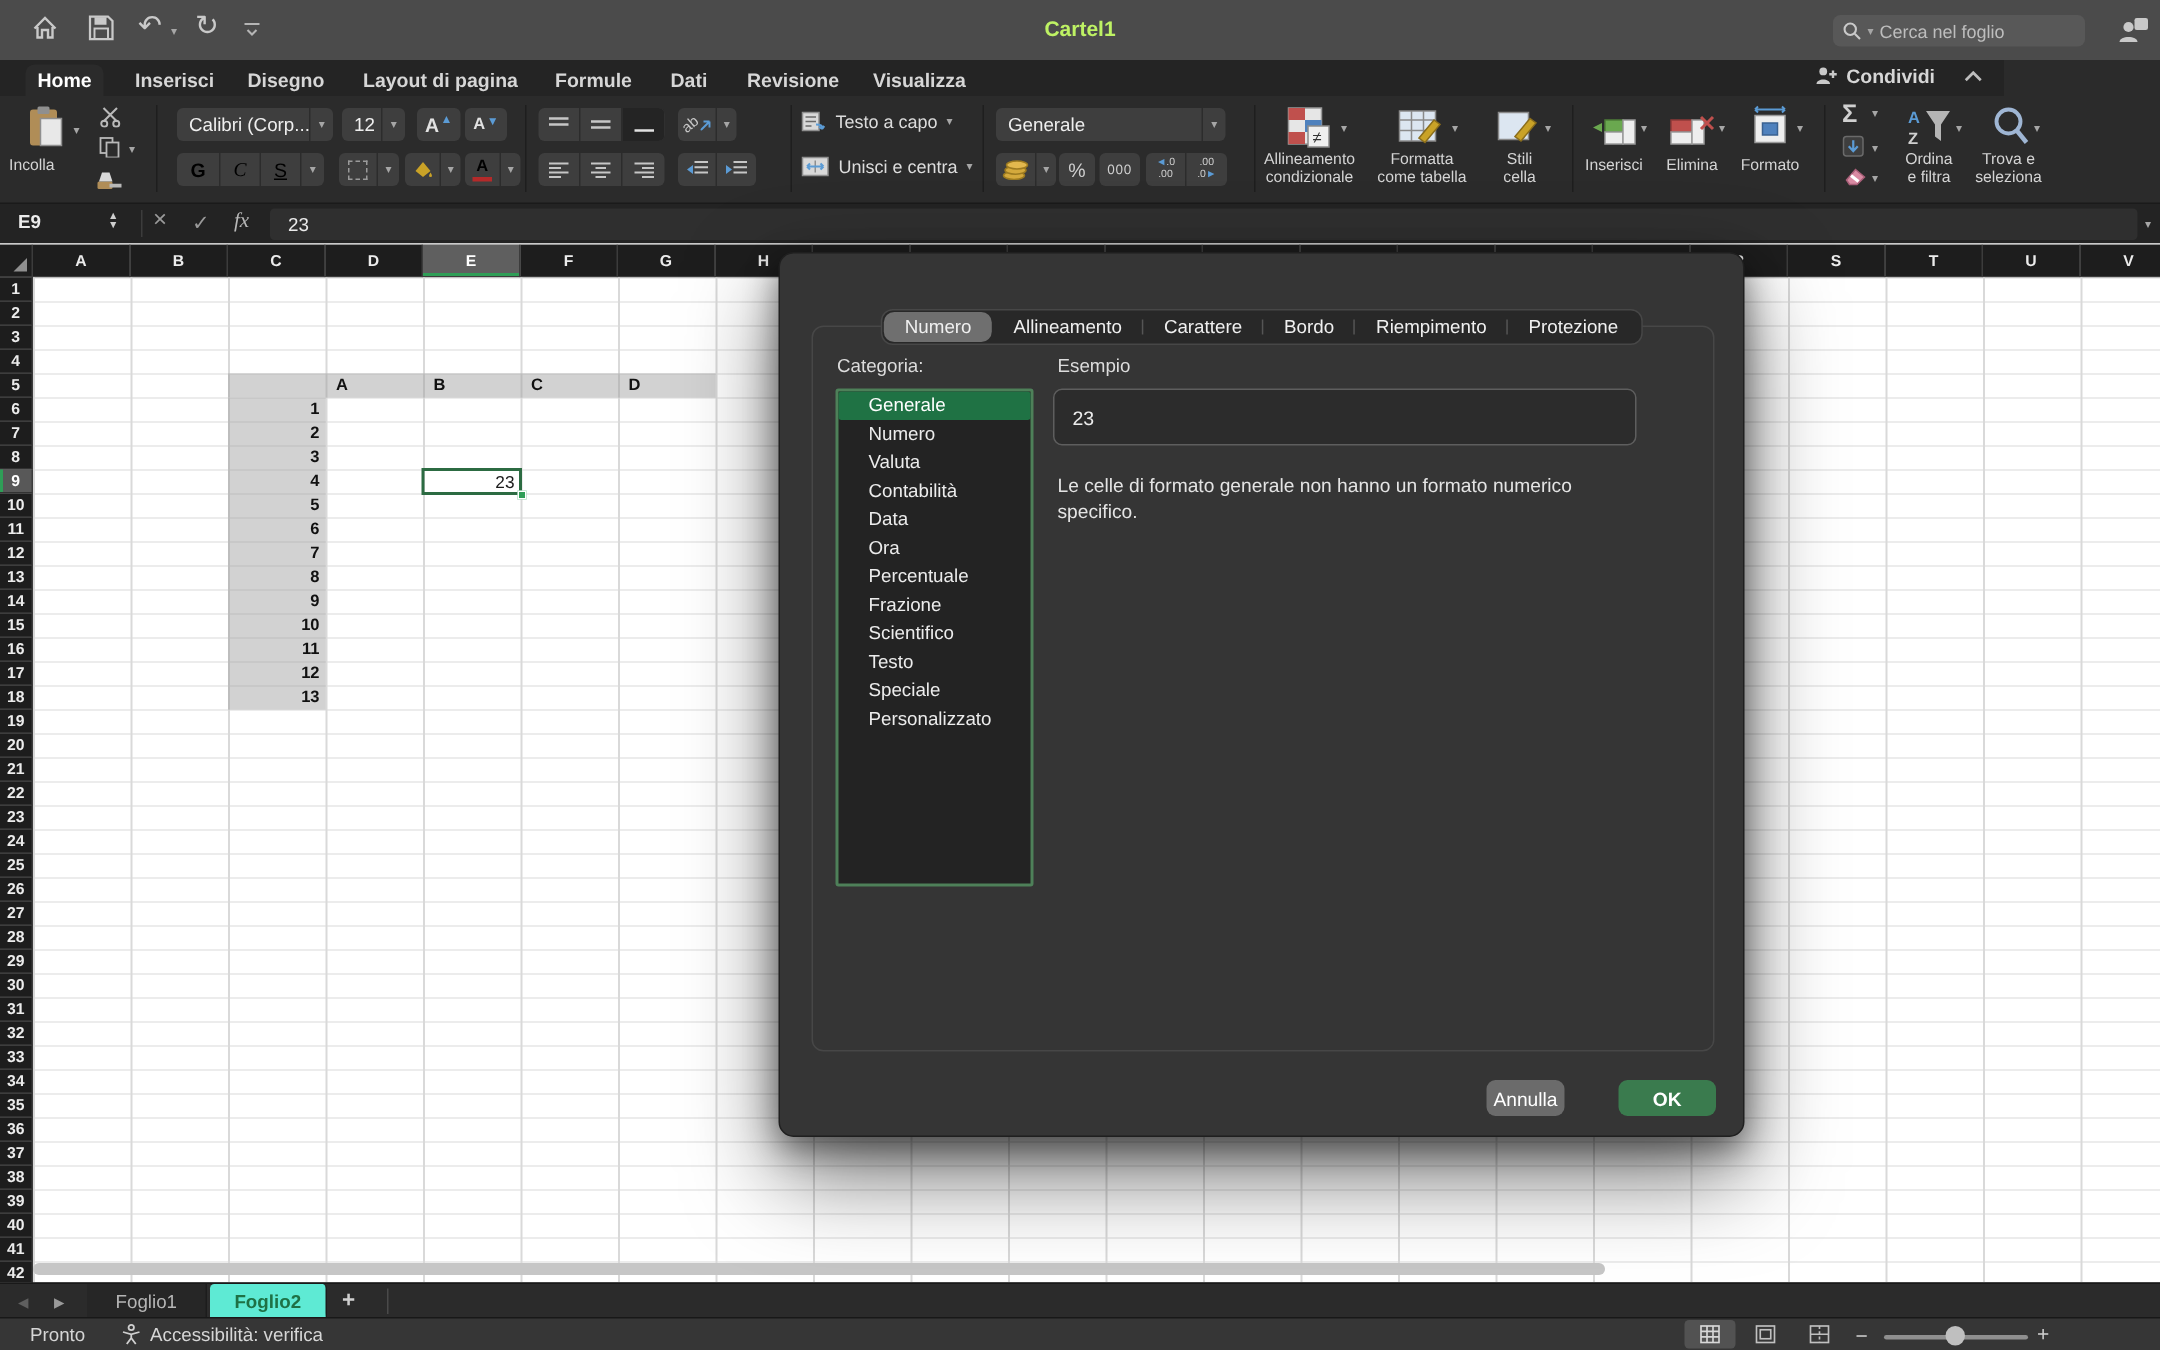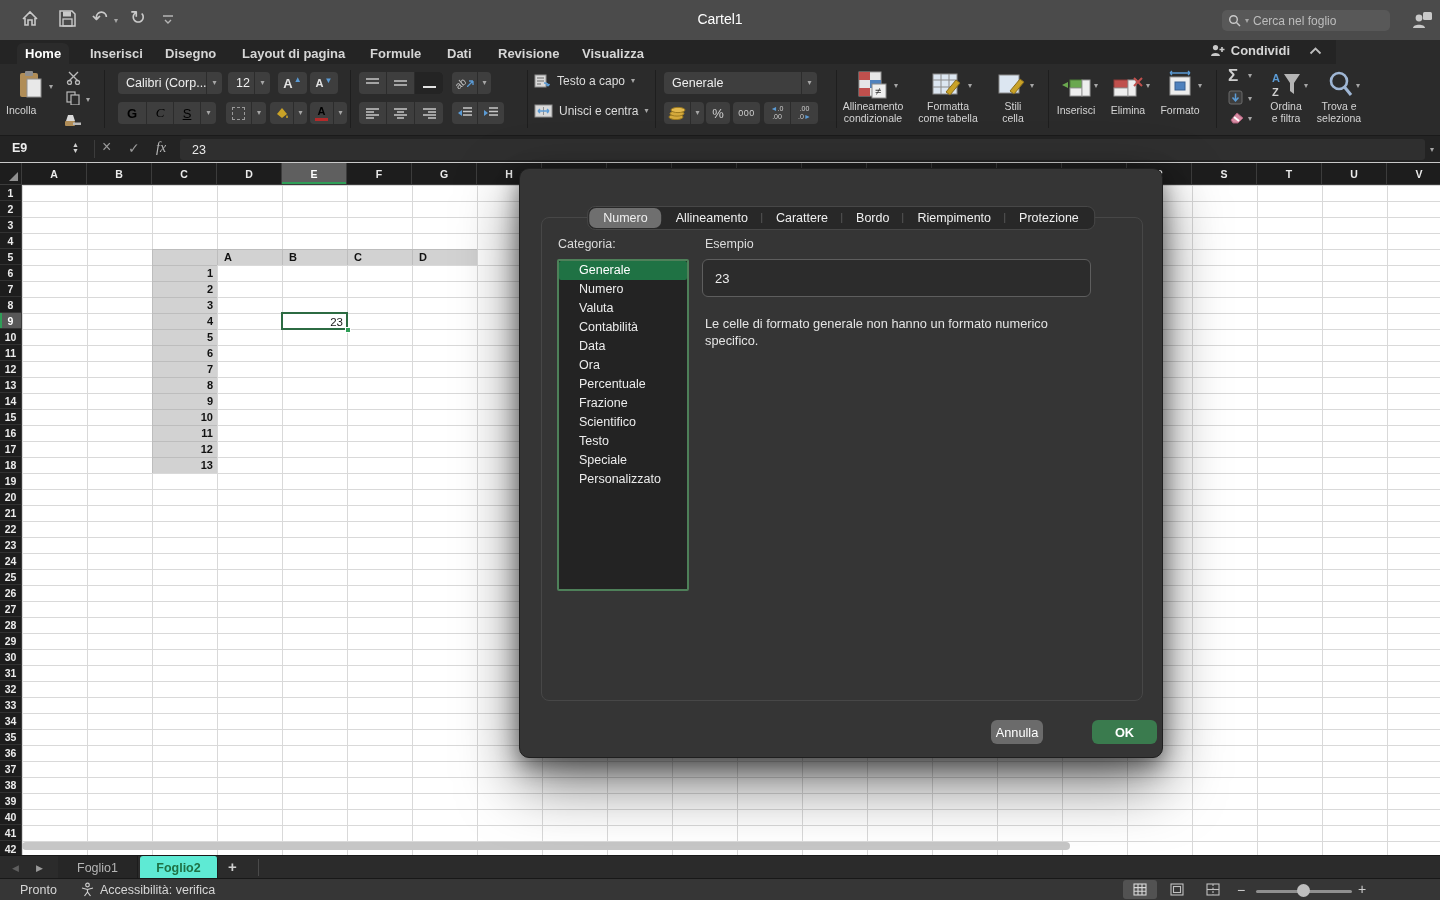--- a/index.html
+++ b/index.html
@@ -4,21 +4,21 @@
 <style>
   * { margin:0; padding:0; box-sizing:border-box; }
   html,body { width:1440px; height:900px; overflow:hidden; background:#2b2b2b;
               font-family:"Liberation Sans","DejaVu Sans",sans-serif; }
   .abs { position:absolute; }
   #app { position:relative; width:1440px; height:900px; background:#2b2b2b; }
 
   
   #titlebar { left:0; top:0; width:1440px; height:40px; background:#4b4b4b; }
   .qat { color:#c9c9c9; font-size:17px; line-height:20px; }
-  #doc-title { left:50%; top:11px; transform:translateX(-50%); color:#ffffff; font-weight:400; font-size:14px;text-align:right; }
+  #doc-title { left:50%; top:11px; transform:translateX(-50%); color:#bef264; font-weight:700; font-size:14px;text-align:right; }
   #searchbox { left:1222px; top:10px; width:168px; height:21px; background:#585858; border-radius:5px;
                display:flex; align-items:center; padding:0 6px; gap:4px; }
   #searchbox .ph { color:#bdbdbd; font-size:12px; }
   
   #tabrow { left:0; top:40px; width:1336px; height:24px; background:#242424; }
   .rtab { position:absolute; top:3px; color:#d6d6d6; font-size:13px; font-weight:700; padding:3px 8px; }
   .rtab.active { background:#2b2b2b; color:#fff; border-radius:6px 6px 0 0; }
   #share { right:46px; top:3px; color:#d6d6d6; font-size:13px; font-weight:700; display:flex; gap:5px; align-items:center;}
   
   #ribbon { left:0; top:64px; width:1440px; height:72px; background:#2b2b2b; border-bottom:1px solid #1a1a1a; }
@@ -87,21 +87,21 @@
   .dlg-label { position:absolute; color:#dcdcdc; font-size:12.5px; }
   #cat-list { left:37px; top:90px; width:132px; height:332px; background:#232323; border:2px solid #4e8059; border-radius:2px; }
   .cat-item { height:19px; line-height:19px; padding-left:20px; color:#ececec; font-size:12.5px; white-space:nowrap; }
   .cat-item.sel { background:#1f7244; color:#fff; border-radius:2px; }
   #example-box { left:182px; top:90px; width:389px; height:38px; background:#2c2c2c; border:1px solid #5e5e5e;
             border-radius:6px; color:#ececec; font-size:13px; display:flex; align-items:center; padding-left:12px; }
   #dlg-desc { left:185px; top:146px; width:395px; color:#e4e4e4; font-size:12.8px; line-height:17px; }
   .dlg-btn { position:absolute; top:551px; height:24px; border-radius:6px; color:#fff; font-size:12.8px;
             display:flex; align-items:center; justify-content:center; }
   #btn-annulla { left:471px; width:52px; background:#6b6b6b; }
-  #btn-ok { left:559px; width:65px; background:#3a7b4e; font-weight:700;margin-left:13px; }
+  #btn-ok { left:559px; width:65px; background:#3a7b4e; font-weight:700; }
   
   #sheettabs { left:0; top:855px; width:1440px; height:23px; background:#2b2b2b; border-top:1px solid #191919; }
   .stab { position:absolute; top:0; height:23px; display:flex; align-items:center; justify-content:center;
           font-size:12.5px; color:#b5b5b5; background:#262626; border-right:1px solid #1c1c1c; }
   .stab.active { background:#5eead4; color:#1e7145; font-weight:700; border-radius:3px 3px 0 0; }
   
   #statusbar { left:0; top:878px; width:1440px; height:22px; background:#363636; border-top:1px solid #181818;
                color:#d6d6d6; font-size:12.5px; }
   .viewbtn { position:absolute; top:1px; width:34px; height:19px; border-radius:3px; display:flex;
              align-items:center; justify-content:center; }

